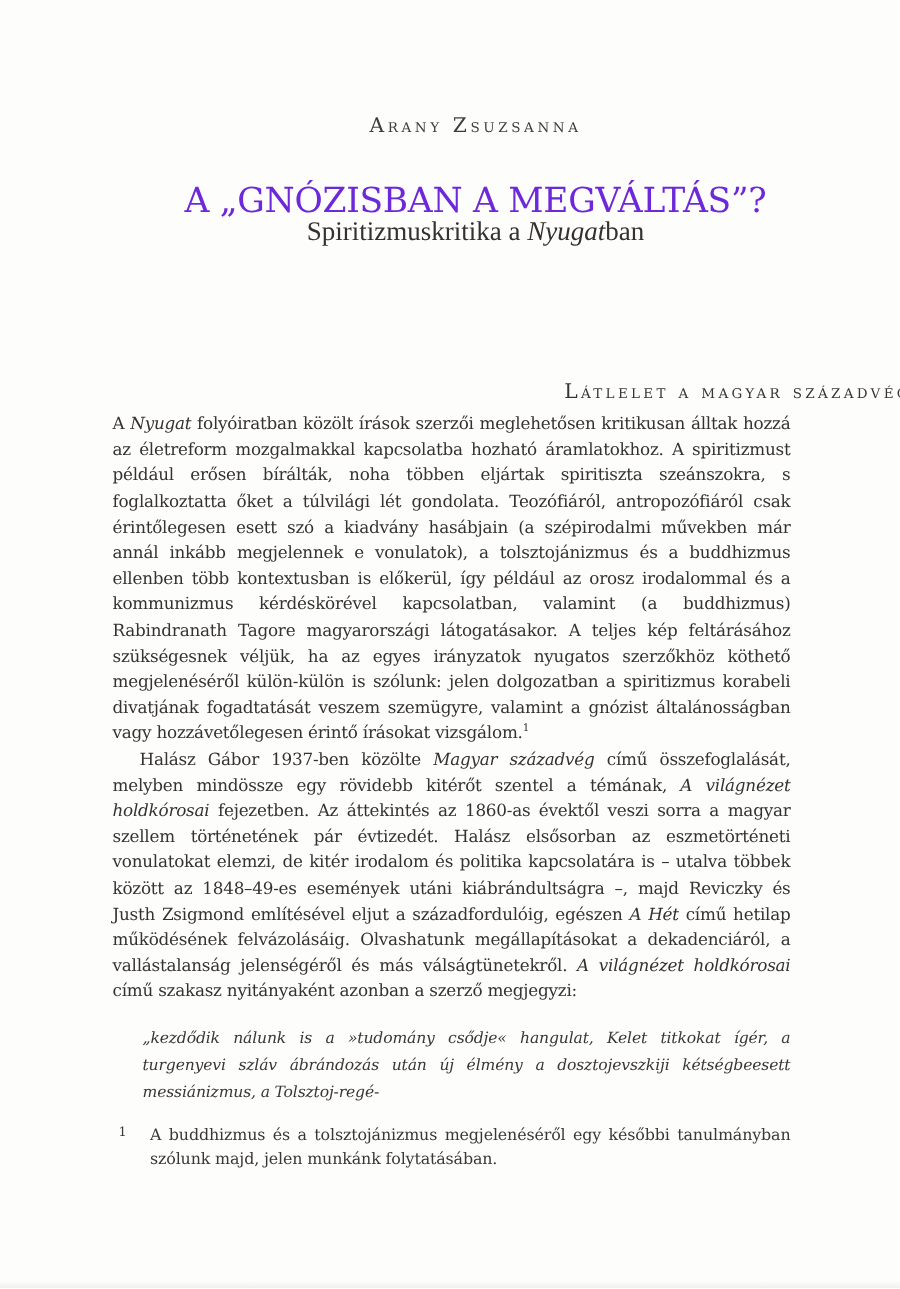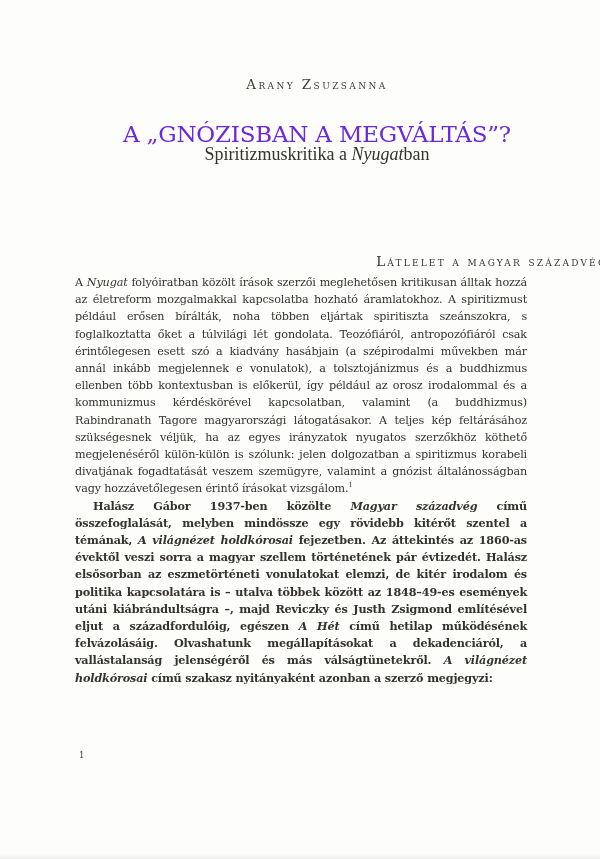--- a/index.html
+++ b/index.html
@@ -69,21 +69,20 @@
     font-size: 11.2px;
     line-height: 17.2px;
     letter-spacing: -0.15px;
     text-align: justify;
   }
   .para {
     margin: 0;
   }
   .para.indent {
     text-indent: 18px;
-    font-weight: bold;
   }
   .it {
     font-style: italic;
   }
   sup {
     font-size: 0.62em;
     vertical-align: super;
     line-height: 0;
   }
   .quote {
@@ -133,21 +132,23 @@
 
   <h1 class="title">A „GNÓZISBAN A MEGVÁLTÁS”?</h1>
 
   <div class="subtitle"><span>Spiritizmuskritika a </span><span class="it">Nyugat</span><span>ban</span></div>
 
   <div class="heading">Látlelet a magyar századvégről</div>
 
   <div class="body">
     <p class="para"><span>A </span><span class="it">Nyugat</span><span> folyóiratban közölt írások szerzői meglehetősen kritikusan álltak hozzá az életreform mozgalmakkal kapcsolatba hozható áramlatokhoz. A spiritizmust például erősen bírálták, noha többen eljártak spiritiszta szeánszokra, s foglalkoztatta őket a túlvilági lét gondolata. Teozófiáról, antropozófiáról csak érintőlegesen esett szó a kiadvány hasábjain (a szépirodalmi művekben már annál inkább megjelennek e vonulatok), a tolsztojánizmus és a buddhizmus ellenben több kontextusban is előkerül, így például az orosz irodalommal és a kommunizmus kérdéskörével kapcsolatban, valamint (a buddhizmus) Rabindranath Tagore magyarországi látogatásakor. A teljes kép feltárásához szükségesnek véljük, ha az egyes irányzatok nyugatos szerzőkhöz köthető megjelenéséről külön-külön is szólunk: jelen dolgozatban a spiritizmus korabeli divatjának fogadtatását veszem szemügyre, valamint a gnózist általánosságban vagy hozzávetőlegesen érintő írásokat vizsgálom.</span><sup>1</sup></p>
     <p class="para indent"><span>Halász Gábor 1937-ben közölte </span><span class="it">Magyar századvég</span><span> című összefoglalását, melyben mindössze egy rövidebb kitérőt szentel a témának, </span><span class="it">A világnézet holdkórosai</span><span> fejezetben. Az áttekintés az 1860-as évektől veszi sorra a magyar szellem történetének pár évtizedét. Halász elsősorban az eszmetörténeti vonulatokat elemzi, de kitér irodalom és politika kapcsolatára is – utalva többek között az 1848–49-es események utáni kiábrándultságra –, majd Reviczky és Justh Zsigmond említésével eljut a századfordulóig, egészen </span><span class="it">A Hét</span><span> című hetilap működésének felvázolásáig. Olvashatunk megállapításokat a dekadenciáról, a vallástalanság jelenségéről és más válságtünetekről. </span><span class="it">A világnézet holdkórosai</span><span> című szakasz nyitányaként azonban a szerző megjegyzi:</span></p>
+    <div class="quote"><span class="it">„kezdődik nálunk is a »tudomány csődje« hangulat, Kelet titkokat ígér, a turgenyevi szláv ábrándozás után új élmény a dosztojevszkiji kétségbeesett messiánizmus, a Tolsztoj-regé-</span></div>
   </div>
 
   <div class="footnote">
     <span class="fn-marker">1</span>
+    <span class="fn-text">A buddhizmus és a tolsztojánizmus megjelenéséről egy későbbi tanulmányban szólunk majd, jelen munkánk folytatásában.</span>
   </div>
 
   <div class="page-edge"></div>
 
 </div>
 
 </body></html>

